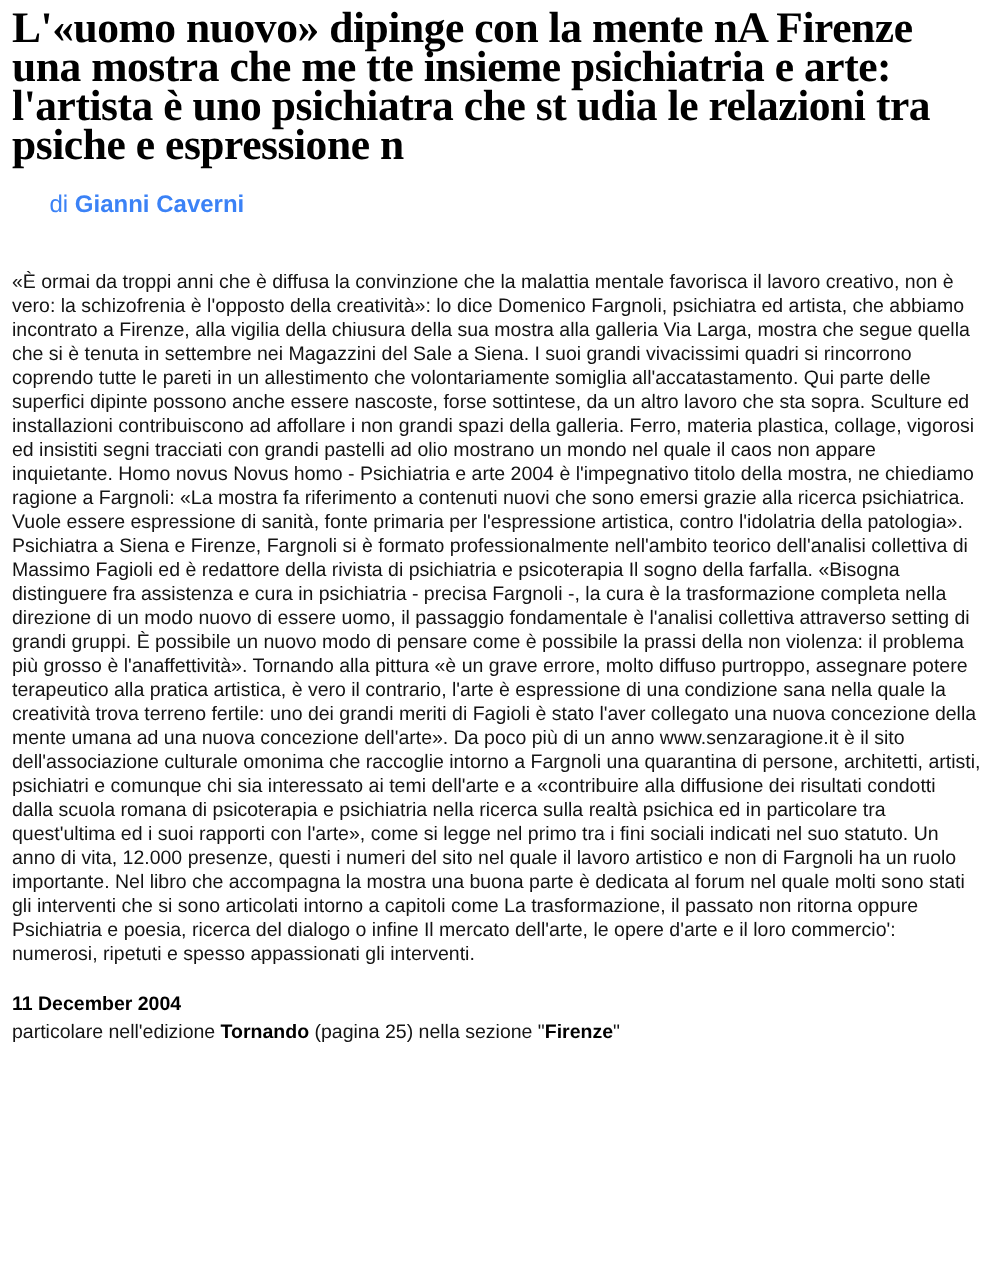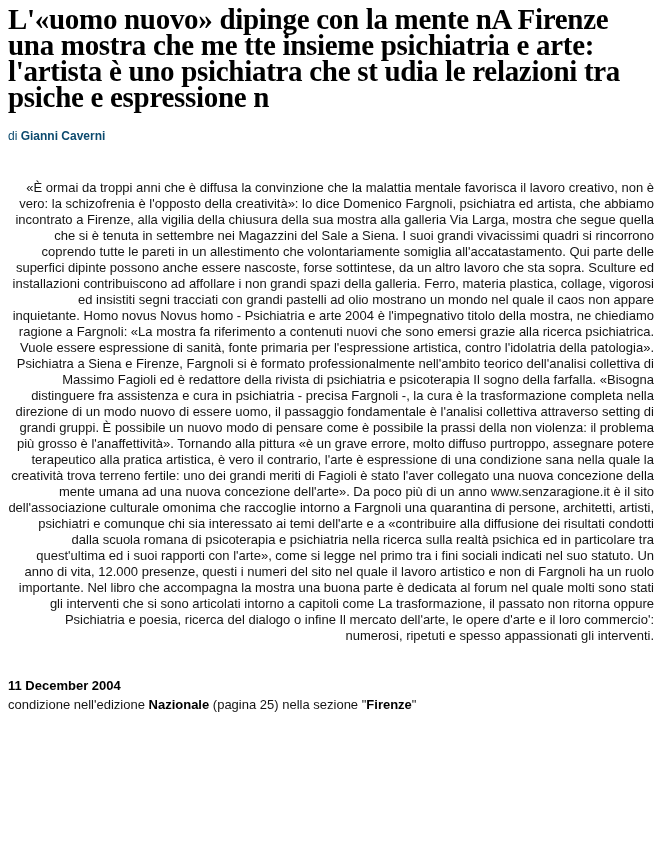--- a/index.html
+++ b/index.html
@@ -22,37 +22,37 @@
     font-family: "Liberation Serif", serif;
     font-weight: bold;
     font-size: 29px;
     line-height: 26px;
     letter-spacing: -0.3px;
     color: #000000;
     white-space: pre-line;
   }
   .byline {
     margin-top: 19px;
-    font-size: 12px;
+    font-size: 16px;
     line-height: 15px;
-    color: #0c4a6e;
+    color: #3b82f6;
+    margin-left: 25px;
   }
   .byline .author {
     font-weight: bold;
   }
   .body-text {
     margin: 36px 0 0 0;
     font-size: 13px;
     line-height: 16px;
     color: #141414;
     max-width: 648px;
-    text-align: right;
   }
   .pub-date {
-    margin-top: 34px;
+    margin-top: 17px;
     font-size: 13px;
     line-height: 16px;
     font-weight: bold;
     color: #000000;
   }
   .published {
     margin-top: 3px;
     font-size: 13px;
     line-height: 16px;
     color: #141414;
@@ -70,14 +70,14 @@
 una mostra che me tte insieme psichiatria e arte:
 l'artista è uno psichiatra che st udia le relazioni tra
 psiche e espressione n</h1>
 
   <div class="byline"><span>di </span><span class="author">Gianni Caverni</span></div>
 
   <p class="body-text">«È ormai da troppi anni che è diffusa la convinzione che la malattia mentale favorisca il lavoro creativo, non è vero: la schizofrenia è l'opposto della creatività»: lo dice Domenico Fargnoli, psichiatra ed artista, che abbiamo incontrato a Firenze, alla vigilia della chiusura della sua mostra alla galleria Via Larga, mostra che segue quella che si è tenuta in settembre nei Magazzini del Sale a Siena. I suoi grandi vivacissimi quadri si rincorrono coprendo tutte le pareti in un allestimento che volontariamente somiglia all'accatastamento. Qui parte delle superfici dipinte possono anche essere nascoste, forse sottintese, da un altro lavoro che sta sopra. Sculture ed installazioni contribuiscono ad affollare i non grandi spazi della galleria. Ferro, materia plastica, collage, vigorosi ed insistiti segni tracciati con grandi pastelli ad olio mostrano un mondo nel quale il caos non appare inquietante. Homo novus Novus homo - Psichiatria e arte 2004 è l'impegnativo titolo della mostra, ne chiediamo ragione a Fargnoli: «La mostra fa riferimento a contenuti nuovi che sono emersi grazie alla ricerca psichiatrica. Vuole essere espressione di sanità, fonte primaria per l'espressione artistica, contro l'idolatria della patologia». Psichiatra a Siena e Firenze, Fargnoli si è formato professionalmente nell'ambito teorico dell'analisi collettiva di Massimo Fagioli ed è redattore della rivista di psichiatria e psicoterapia Il sogno della farfalla. «Bisogna distinguere fra assistenza e cura in psichiatria - precisa Fargnoli -, la cura è la trasformazione completa nella direzione di un modo nuovo di essere uomo, il passaggio fondamentale è l'analisi collettiva attraverso setting di grandi gruppi. È possibile un nuovo modo di pensare come è possibile la prassi della non violenza: il problema più grosso è l'anaffettività». Tornando alla pittura «è un grave errore, molto diffuso purtroppo, assegnare potere terapeutico alla pratica artistica, è vero il contrario, l'arte è espressione di una condizione sana nella quale la creatività trova terreno fertile: uno dei grandi meriti di Fagioli è stato l'aver collegato una nuova concezione della mente umana ad una nuova concezione dell'arte». Da poco più di un anno www.senzaragione.it è il sito dell'associazione culturale omonima che raccoglie intorno a Fargnoli una quarantina di persone, architetti, artisti, psichiatri e comunque chi sia interessato ai temi dell'arte e a «contribuire alla diffusione dei risultati condotti dalla scuola romana di psicoterapia e psichiatria nella ricerca sulla realtà psichica ed in particolare tra quest'ultima ed i suoi rapporti con l'arte», come si legge nel primo tra i fini sociali indicati nel suo statuto. Un anno di vita, 12.000 presenze, questi i numeri del sito nel quale il lavoro artistico e non di Fargnoli ha un ruolo importante. Nel libro che accompagna la mostra una buona parte è dedicata al forum nel quale molti sono stati gli interventi che si sono articolati intorno a capitoli come La trasformazione, il passato non ritorna oppure Psichiatria e poesia, ricerca del dialogo o infine Il mercato dell'arte, le opere d'arte e il loro commercio': numerosi, ripetuti e spesso appassionati gli interventi.</p>
 
   <div class="pub-date">11 December 2004</div>
 
-  <div class="published"><span>condizione nell'edizione </span><span class="bold">Nazionale</span><span> (pagina 25) nella sezione "</span><span class="bold">Firenze</span><span>"</span></div>
+  <div class="published"><span>particolare nell'edizione </span><span class="bold">Tornando</span><span> (pagina 25) nella sezione "</span><span class="bold">Firenze</span><span>"</span></div>
 </div>
 
 </body></html>

